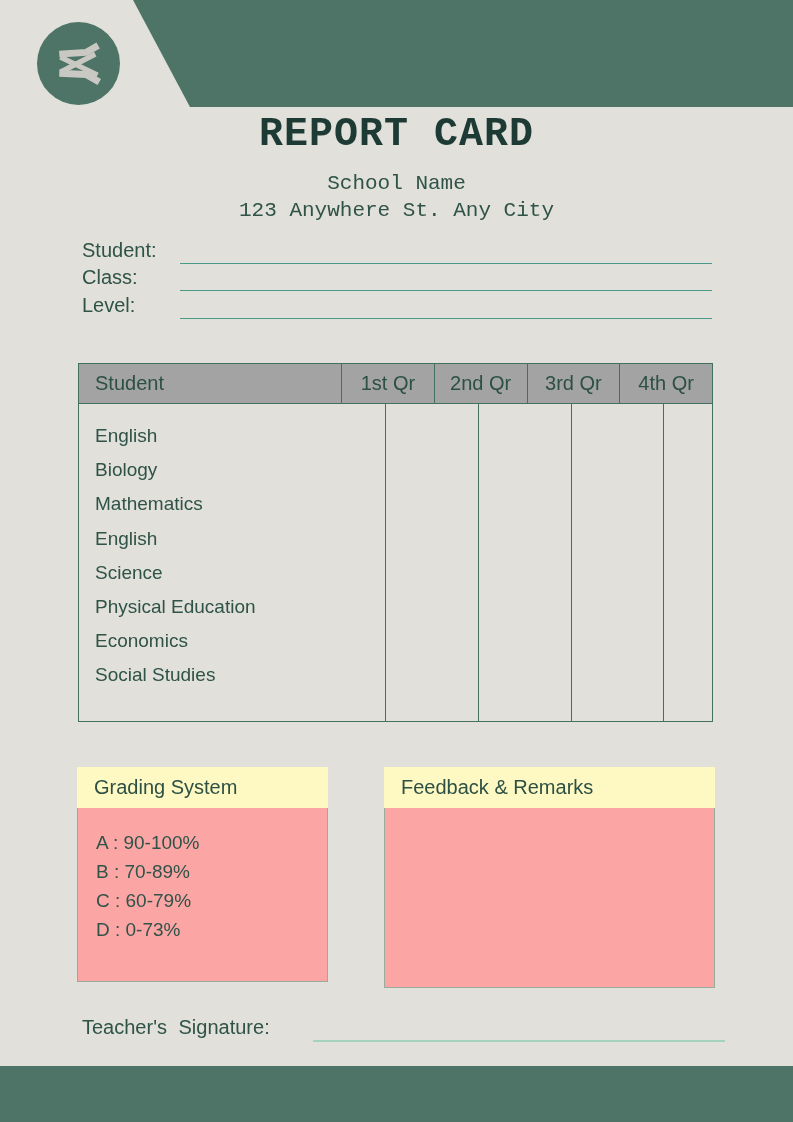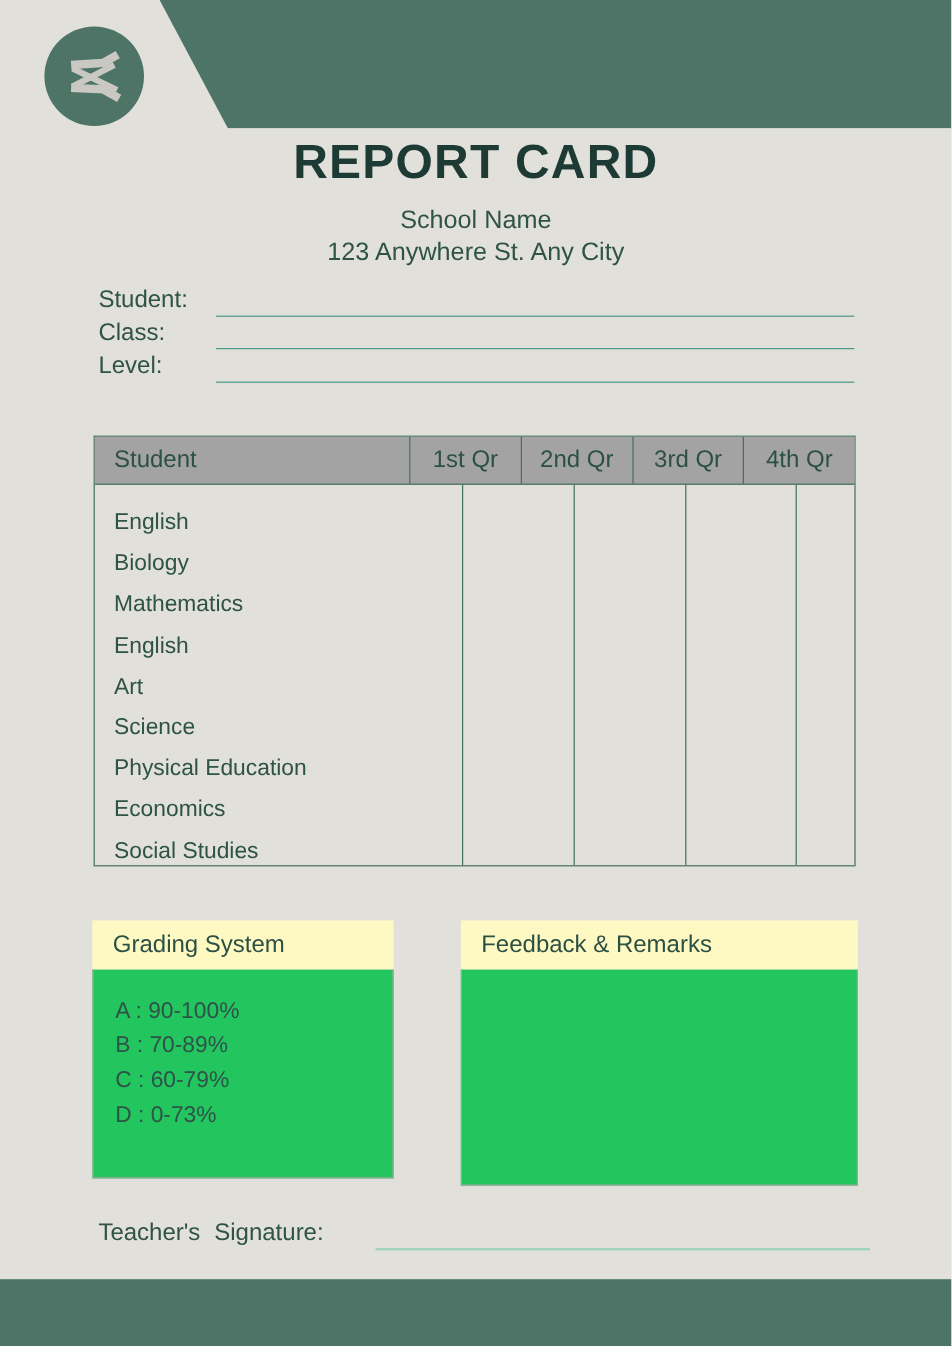--- a/index.html
+++ b/index.html
@@ -17,21 +17,21 @@
     background:#4d7466;
     clip-path:polygon(133px 0, 793px 0, 793px 107px, 190px 107px);
   }
   
   .logo-circle{
     position:absolute;left:37px;top:22px;width:83px;height:83px;
     border-radius:50%;background:#4d7466;
     display:flex;align-items:center;justify-content:center;
   }
   
-  .title-block{position:absolute;top:112px;left:0;width:100%;text-align:center;}
+  .title-block{position:absolute;top:112px;left:0;width:100%;text-align:center;font-family:Liberation Mono, monospace;}
   .report-title{
     margin:0;font-size:40px;line-height:46px;font-weight:800;
     letter-spacing:1px;color:#1d3b34;
   }
   .school-name{margin-top:13px;font-size:21px;line-height:25px;font-weight:500;}
   .school-address{margin-top:2px;font-size:21px;line-height:25px;font-weight:500;}
   
   .student-fields{position:absolute;left:82px;top:240px;width:630px;}
   .field-row{position:relative;height:27.5px;}
   .field-label{position:absolute;left:0;bottom:6px;font-size:20px;}
@@ -60,21 +60,21 @@
   .info-box{position:absolute;top:767px;box-sizing:border-box;}
   .box-grading{left:77px;width:251px;}
   .box-feedback{left:354px;width:361px;padding-left:30px;}
   .box-header{
     height:41px;background:#fef9c3;color:#2d5044;
     display:flex;align-items:center;padding-left:17px;
     font-size:20px;box-sizing:border-box;
   }
   .box-body{
     border:1.5px solid #9aab9e;border-top:none;box-sizing:border-box;
-    background:#22c55e;
+    background:#fca5a5;
   }
   .box-grading .box-body{height:174px;padding:20px 0 0 18px;}
   .box-feedback .box-body{height:180px;}
   .grade-entry{font-size:19px;line-height:29px;}
   
   .signature-label{
     position:absolute;left:82px;top:1016px;font-size:20px;word-spacing:6px;
   }
   .signature-line{
     position:absolute;left:313px;top:1022px;width:412px;height:18px;
@@ -131,21 +131,20 @@
       <div class="col-qr">2nd Qr</div>
       <div class="col-qr">3rd Qr</div>
       <div class="col-qr">4th Qr</div>
     </div>
     <div class="gt-body">
       <div class="col-student subject-list">
         <div class="subject-item">English</div>
         <div class="subject-item">Biology</div>
         <div class="subject-item">Mathematics</div>
         <div class="subject-item">English</div>
-        <div class="subject-item">Art</div>
         <div class="subject-item">Science</div>
         <div class="subject-item">Physical Education</div>
         <div class="subject-item">Economics</div>
         <div class="subject-item">Social Studies</div>
       </div>
       <div class="col-qr"></div>
       <div class="col-qr"></div>
       <div class="col-qr"></div>
       <div class="col-qr"></div>
     </div>

